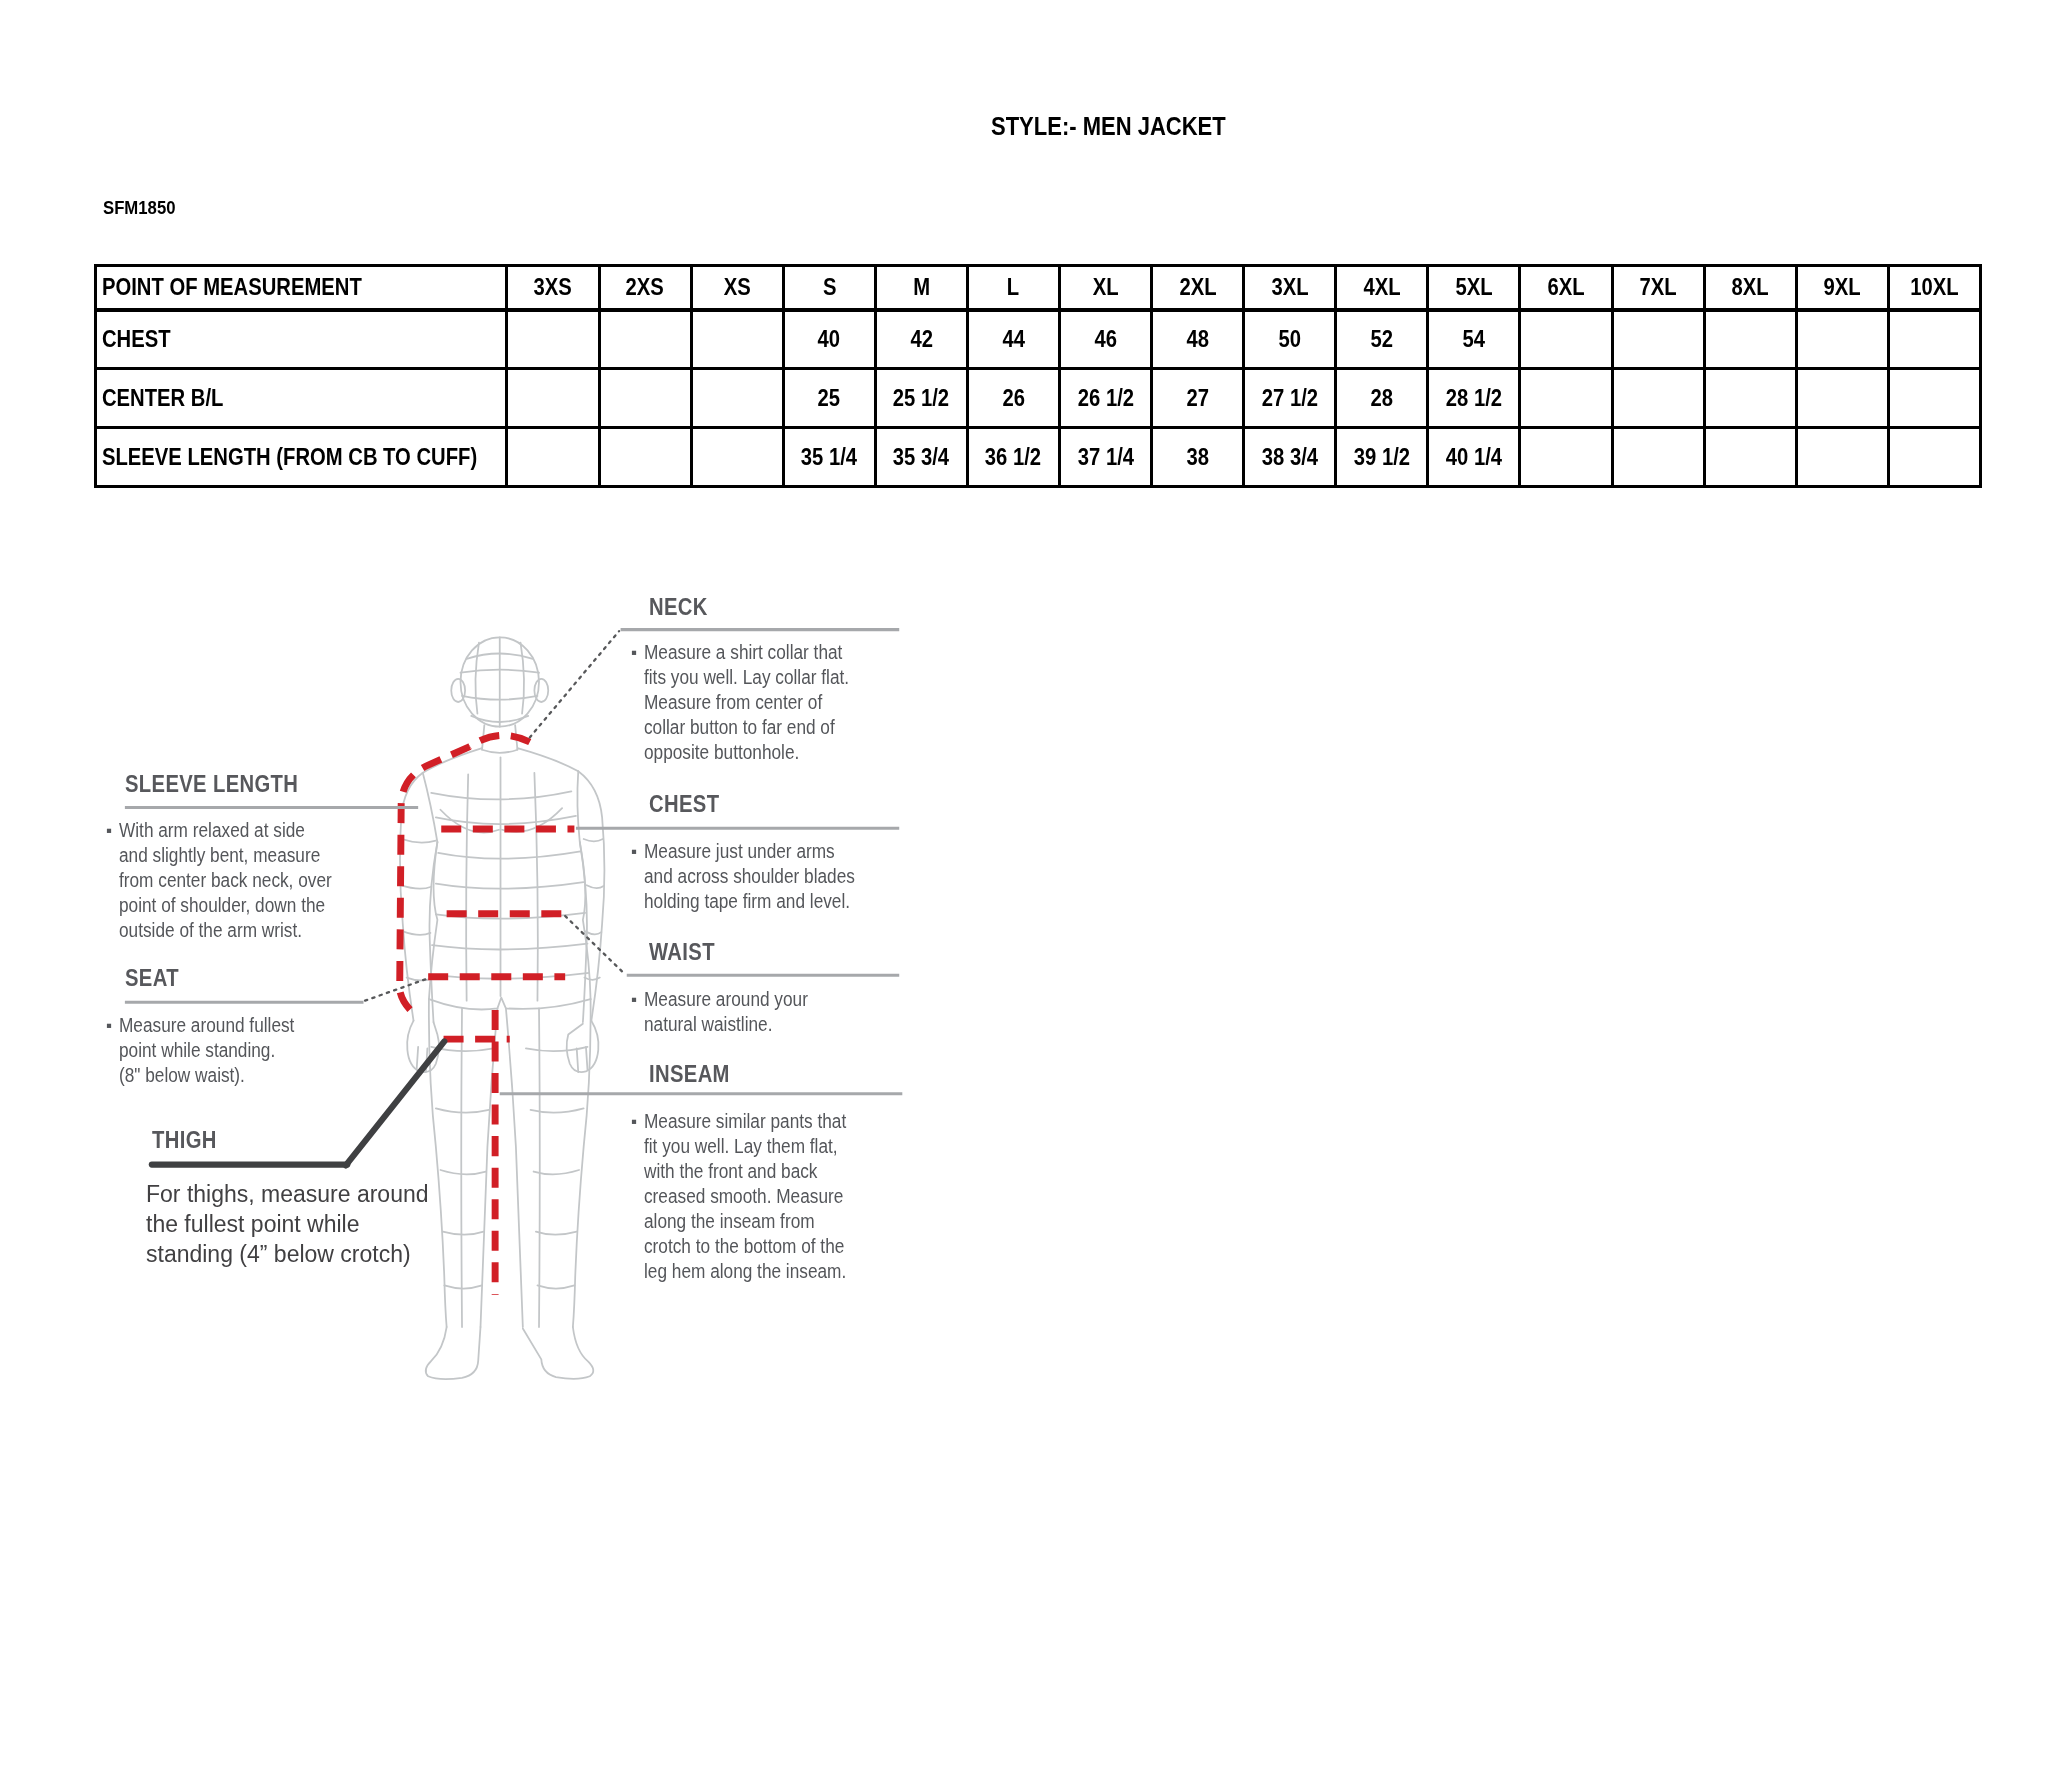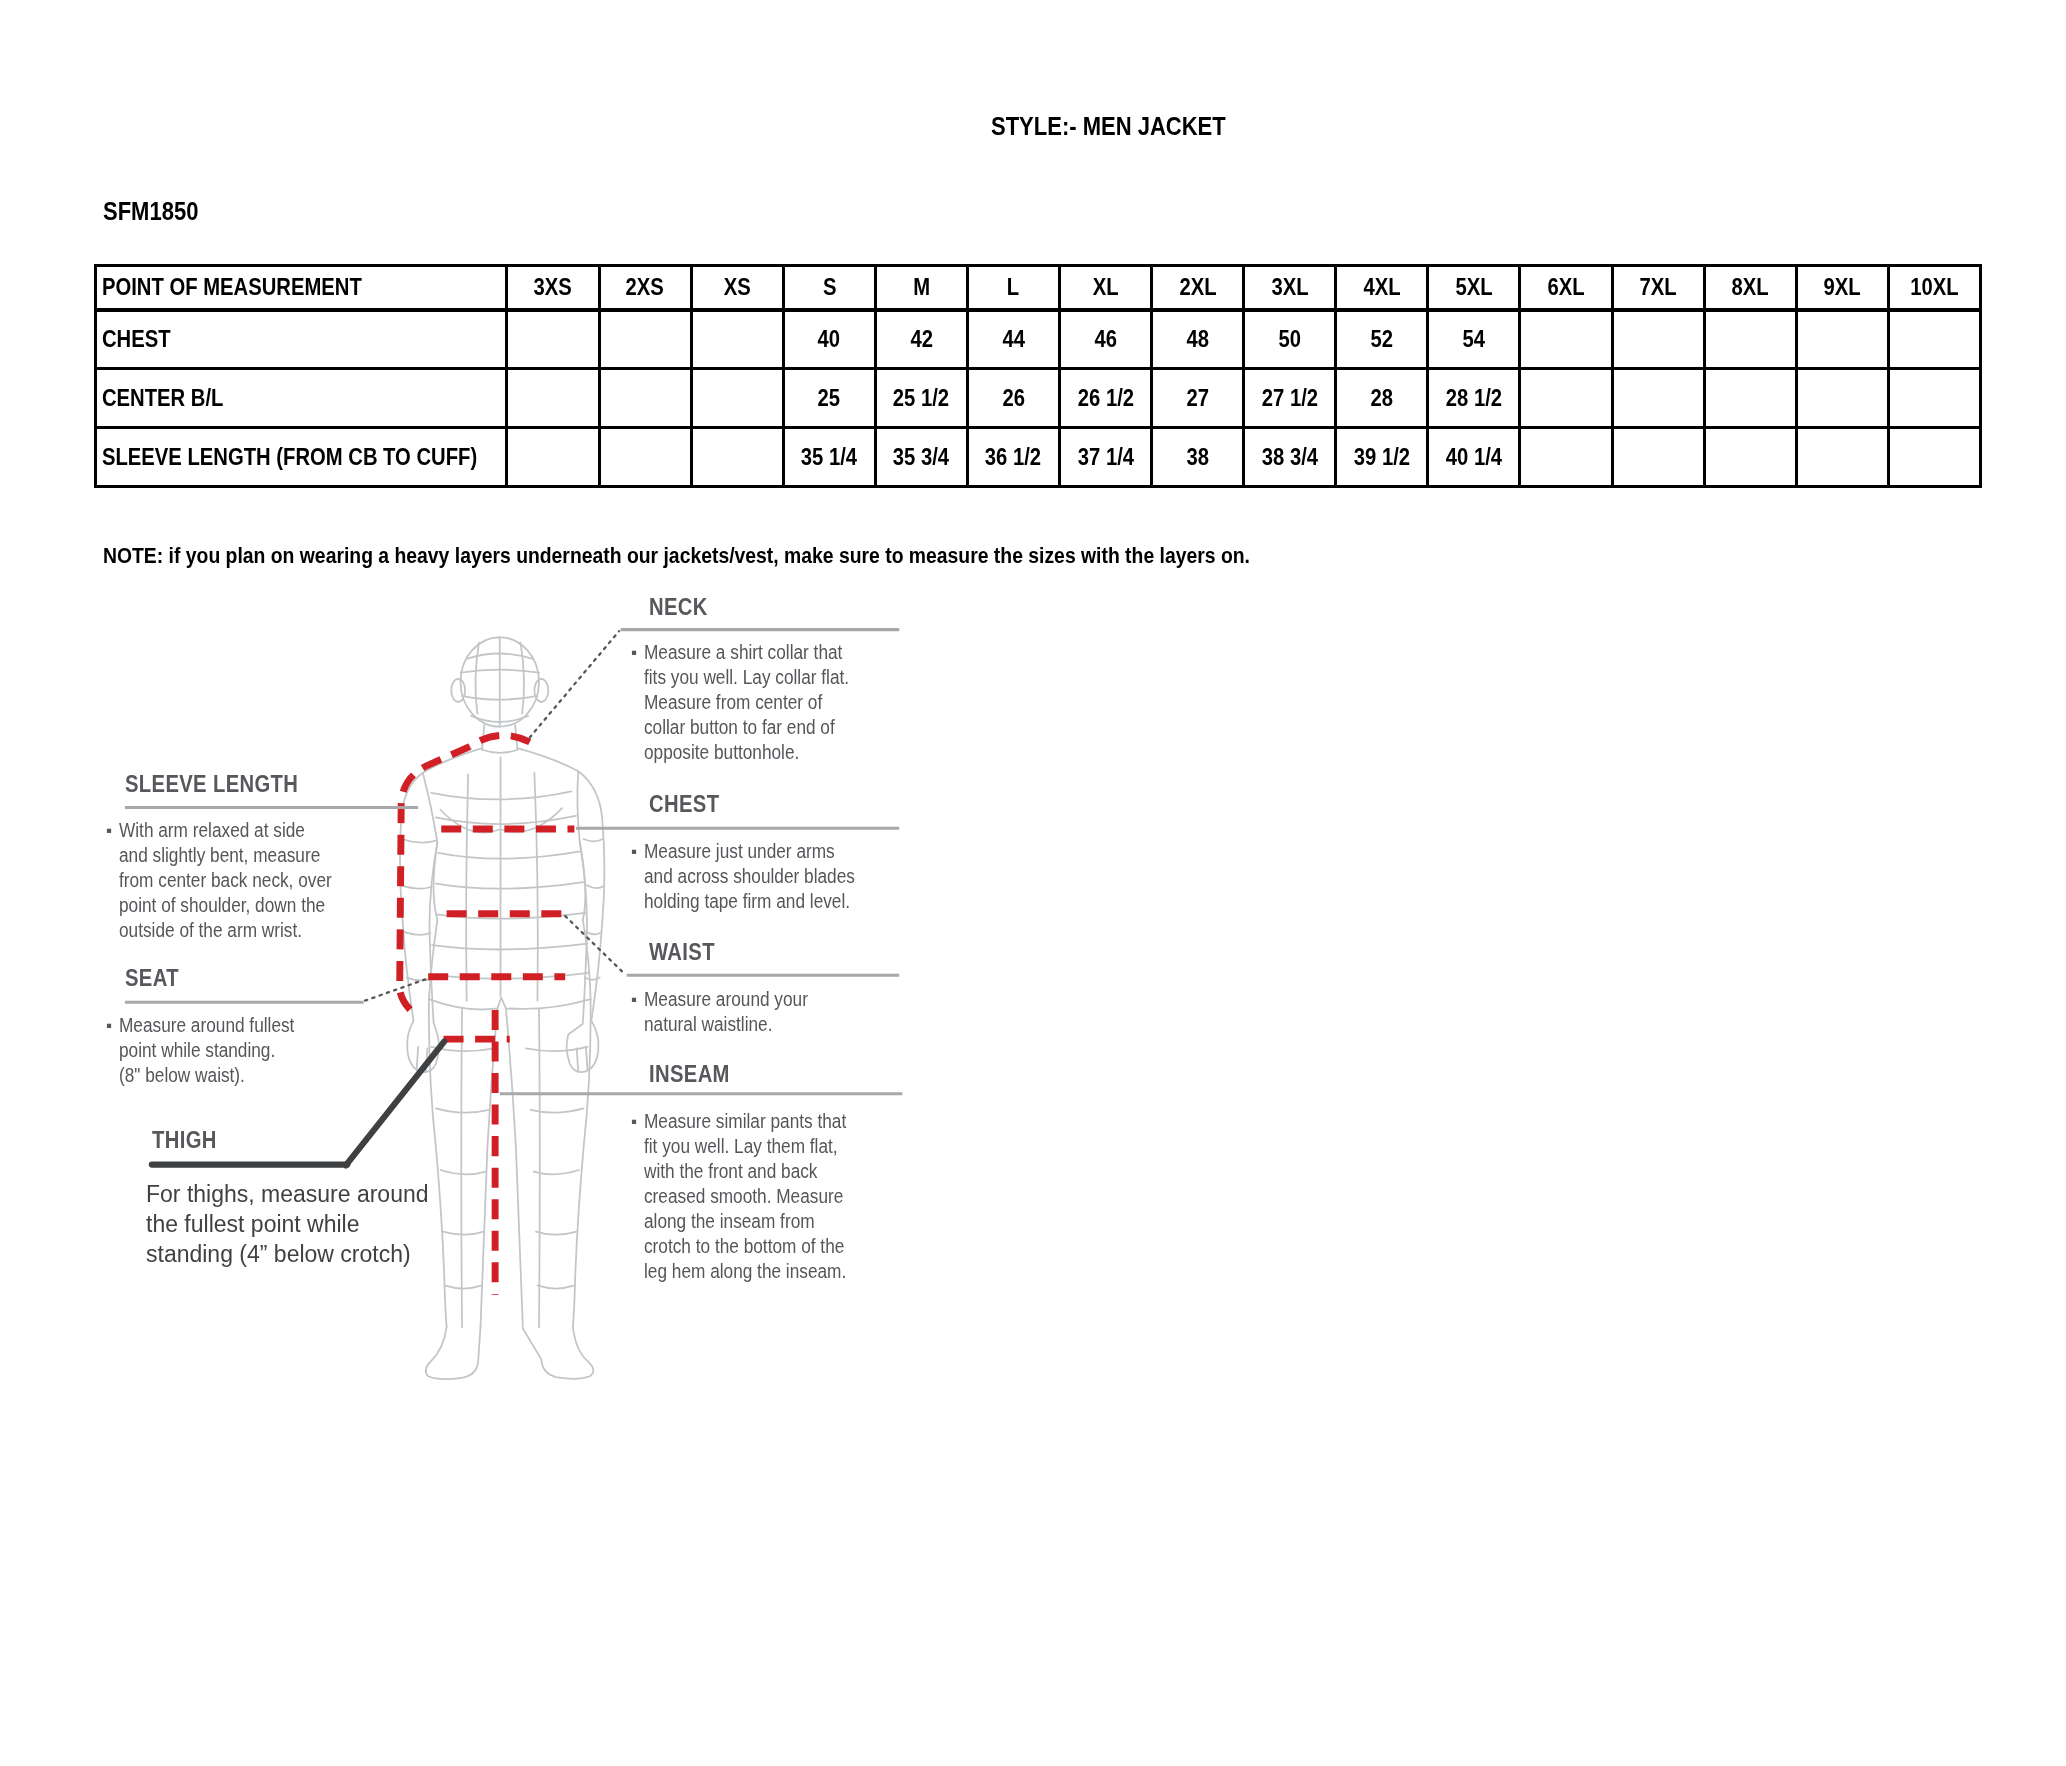--- a/index.html
+++ b/index.html
@@ -3,21 +3,21 @@
 <meta charset="utf-8">
 <style>
   html,body{margin:0;padding:0;background:#ffffff;}
   #page{position:relative;width:2066px;height:1640px;background:#ffffff;
         font-family:"Liberation Sans", sans-serif;color:#000;overflow:hidden;}
 
   .cnd{display:inline-block;transform:scaleX(.88);transform-origin:left center;white-space:nowrap;}
   .cndc{display:inline-block;transform:scaleX(.88);transform-origin:center center;white-space:nowrap;}
 
   .doc-title{position:absolute;left:991px;top:112px;font-size:25px;font-weight:700;}
-  .style-code{position:absolute;left:103px;top:197px;font-size:25px;font-weight:700;}
+  .style-code{position:absolute;left:103px;top:197px;font-size:19px;font-weight:700;}
   .note-line{position:absolute;left:103px;top:543px;font-size:22px;font-weight:700;}
 
   
   #size-table-wrap{position:absolute;left:94px;top:264px;}
   table.size{border-collapse:collapse;table-layout:fixed;width:1888px;
              border:3.8px solid #000;font-weight:700;}
   table.size th,table.size td{border:3.1px solid #000;text-align:center;
              font-size:23px;padding:0;overflow:hidden;}
   table.size thead tr{height:44px;}
   table.size thead th{border-bottom:4.6px solid #000;}
@@ -144,23 +144,20 @@
             <td><span class="cndc"></span></td>
             <td><span class="cndc"></span></td>
             <td><span class="cndc"></span></td>
             <td><span class="cndc"></span></td>
             <td><span class="cndc"></span></td>
           </tr>
         </tbody>
     </table>
   </div>
 
-  <div class="note-line">
-    <span class="cnd">NOTE: if you plan on wearing a heavy layers underneath our jackets/vest, make sure to measure the sizes with the layers on.</span>
-  </div>
 
   <svg id="diagram-svg" width="878" height="839" viewBox="130 760 1140 1090">
 
     <g fill="none" stroke-width="2.3" stroke-linecap="round" stroke-linejoin="round" stroke="#c3c6c8">
       <ellipse cx="649" cy="886" rx="51" ry="58"></ellipse>
       <path d="M 598 874 Q 649 866 700 874"></path>
       <path d="M 600 904 Q 649 914 698 904"></path>
       <path d="M 612 930 Q 649 946 686 930"></path>
       <path d="M 649 828 L 649 944"></path>
       <path d="M 622 835 Q 614 884 620 927"></path>

